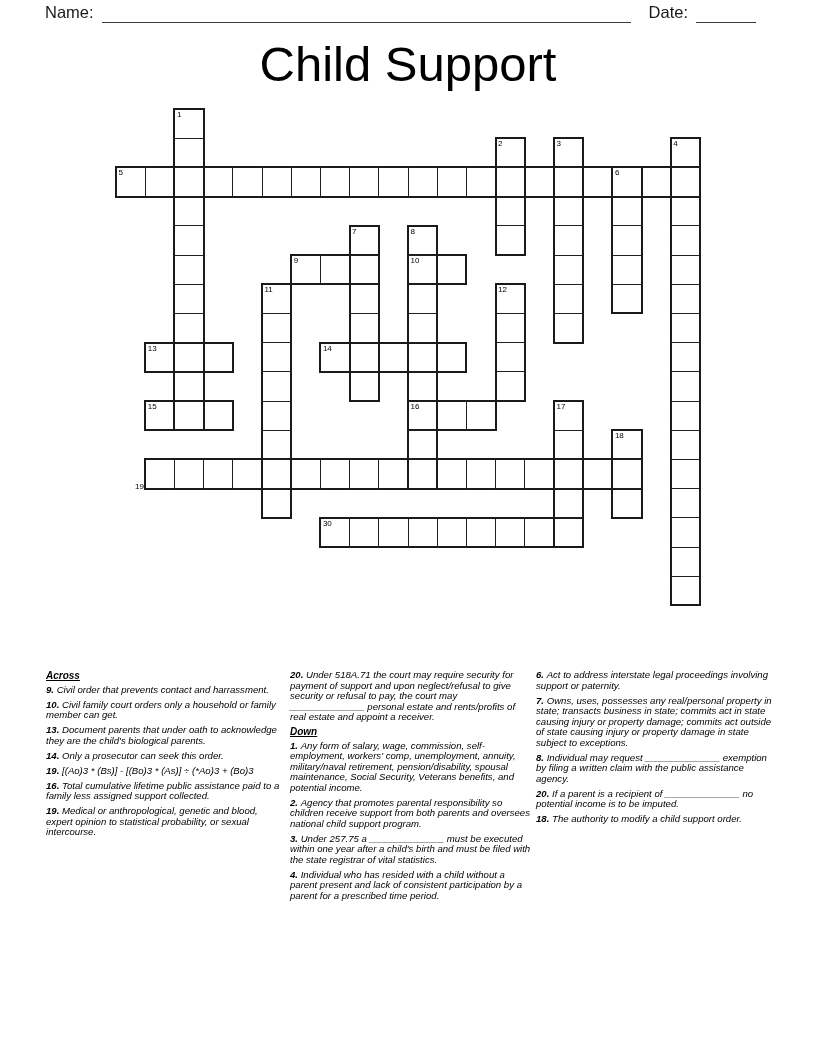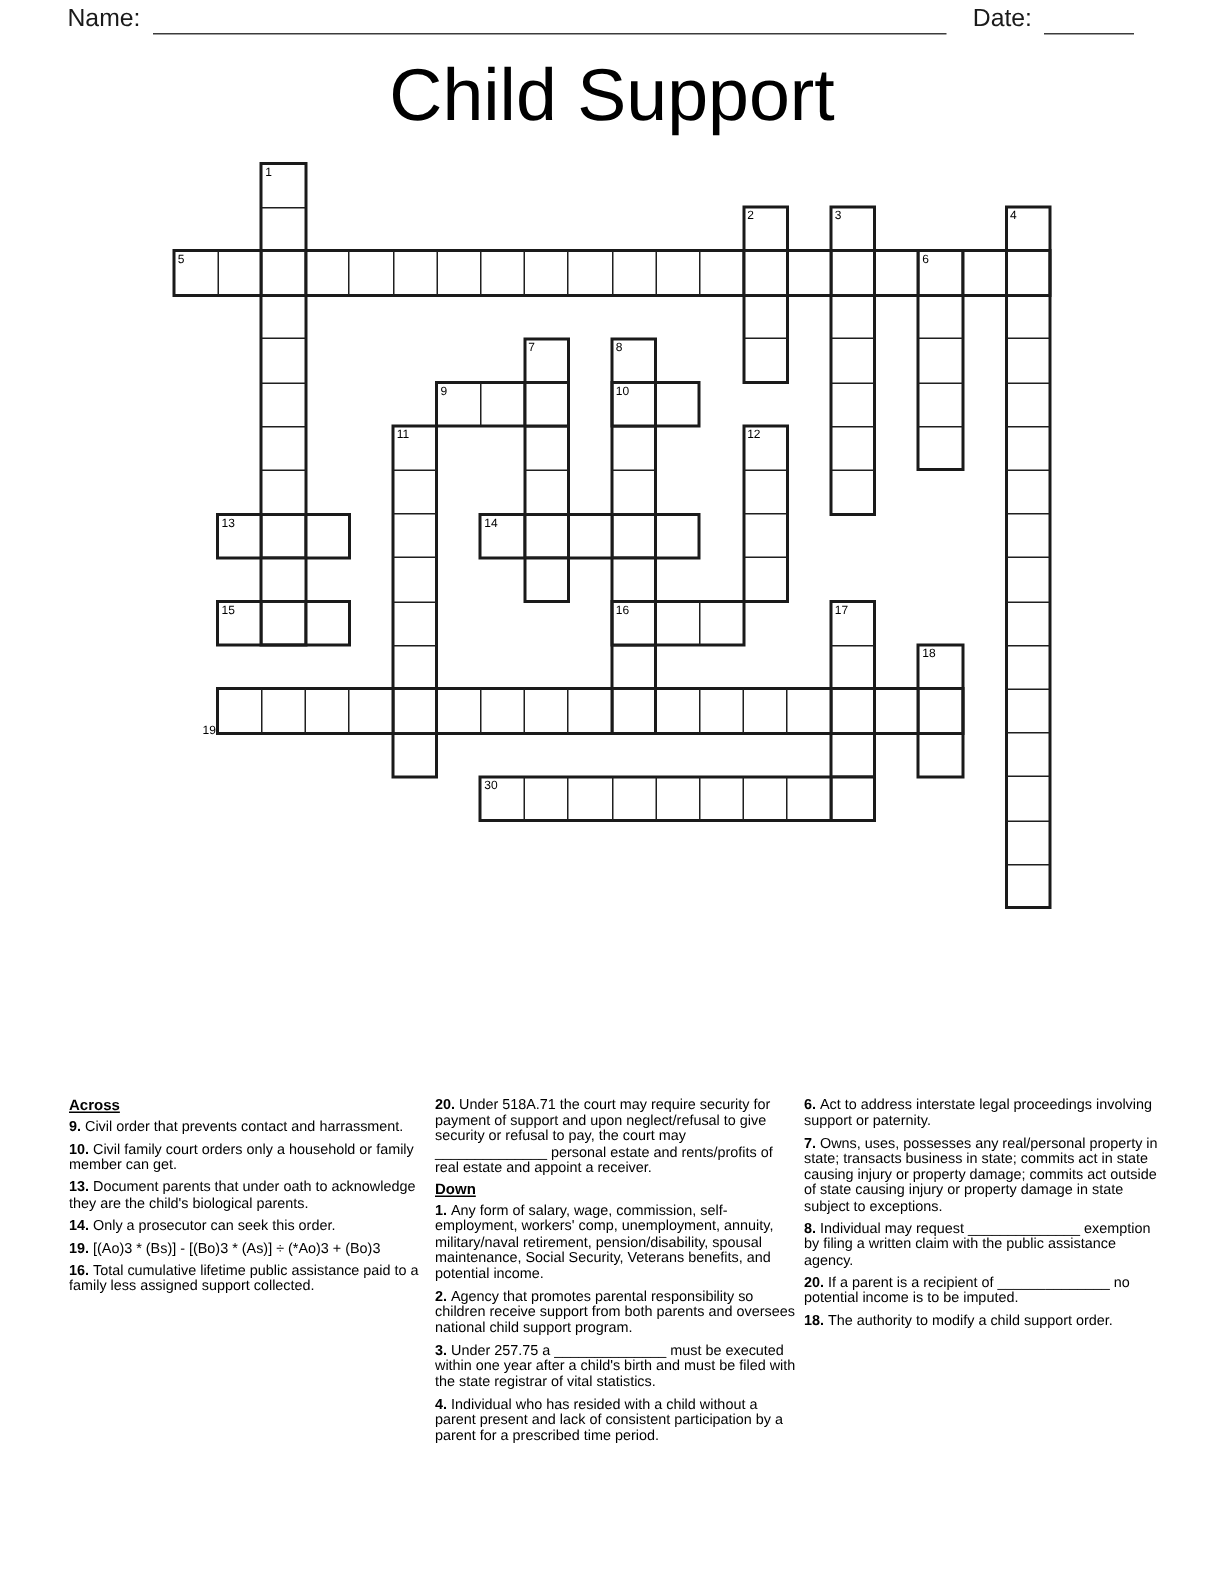--- a/index.html
+++ b/index.html
@@ -14,21 +14,21 @@
   .date-line{width:60px;margin-left:8px;}
   
   .title{position:absolute;top:36px;left:0;width:100%;text-align:center;
          font-size:49px;color:#000;font-weight:400;}
   
   .grid{position:absolute;left:116px;top:109px;width:587px;height:499px;}
   .word{position:absolute;border:2px solid #1a1a1a;box-sizing:border-box;background:transparent;}
   .divider{position:absolute;background:#1f1f1f;}
   .cellnum{position:absolute;font-size:8px;line-height:1;color:#000;}
   
-  .clue-col{position:absolute;top:732px;font-size:9.6px;line-height:10.5px;color:#000;}
+  .clue-col{position:absolute;top:670px;font-size:9.6px;line-height:10.5px;color:#000;font-style:italic;}
   .clue-col.c1{left:46px;width:236px;}
   .clue-col.c2{left:290px;width:241px;}
   .clue-col.c3{left:536px;width:238px;}
   .clue{margin:0 0 4.5px 0;}
   .clue b{font-weight:bold;}
   .clue-header{font-weight:bold;text-decoration:underline;font-size:10px;margin:1px 0 3px 0;}
 </style>
 </head>
 <body>
 
@@ -210,20 +210,21 @@
     </div>
 
   <div class="clue-col c1">
       <div class="clue-header">Across</div>
       <p class="clue"><b>9. </b><span>Civil order that prevents contact and harrassment.</span></p>
       <p class="clue"><b>10. </b><span>Civil family court orders only a household or family member can get.</span></p>
       <p class="clue"><b>13. </b><span>Document parents that under oath to acknowledge they are the child's biological parents.</span></p>
       <p class="clue"><b>14. </b><span>Only a prosecutor can seek this order.</span></p>
       <p class="clue"><b>19. </b><span>[(Ao)3 * (Bs)] - [(Bo)3 * (As)] ÷ (*Ao)3 + (Bo)3</span></p>
       <p class="clue"><b>16. </b><span>Total cumulative lifetime public assistance paid to a family less assigned support collected.</span></p>
+      <p class="clue"><b>19. </b><span>Medical or anthropological, genetic and blood, expert opinion to statistical probability, or sexual intercourse.</span></p>
     </div>
   <div class="clue-col c2">
       <p class="clue"><b>20. </b><span>Under 518A.71 the court may require security for payment of support and upon neglect/refusal to give security or refusal to pay, the court may ______________ personal estate and rents/profits of real estate and appoint a receiver.</span></p>
       <div class="clue-header">Down</div>
       <p class="clue"><b>1. </b><span>Any form of salary, wage, commission, self-employment, workers' comp, unemployment, annuity, military/naval retirement, pension/disability, spousal maintenance, Social Security, Veterans benefits, and potential income.</span></p>
       <p class="clue"><b>2. </b><span>Agency that promotes parental responsibility so children receive support from both parents and oversees national child support program.</span></p>
       <p class="clue"><b>3. </b><span>Under 257.75 a ______________ must be executed within one year after a child's birth and must be filed with the state registrar of vital statistics.</span></p>
       <p class="clue"><b>4. </b><span>Individual who has resided with a child without a parent present and lack of consistent participation by a parent for a prescribed time period.</span></p>
     </div>
   <div class="clue-col c3">

